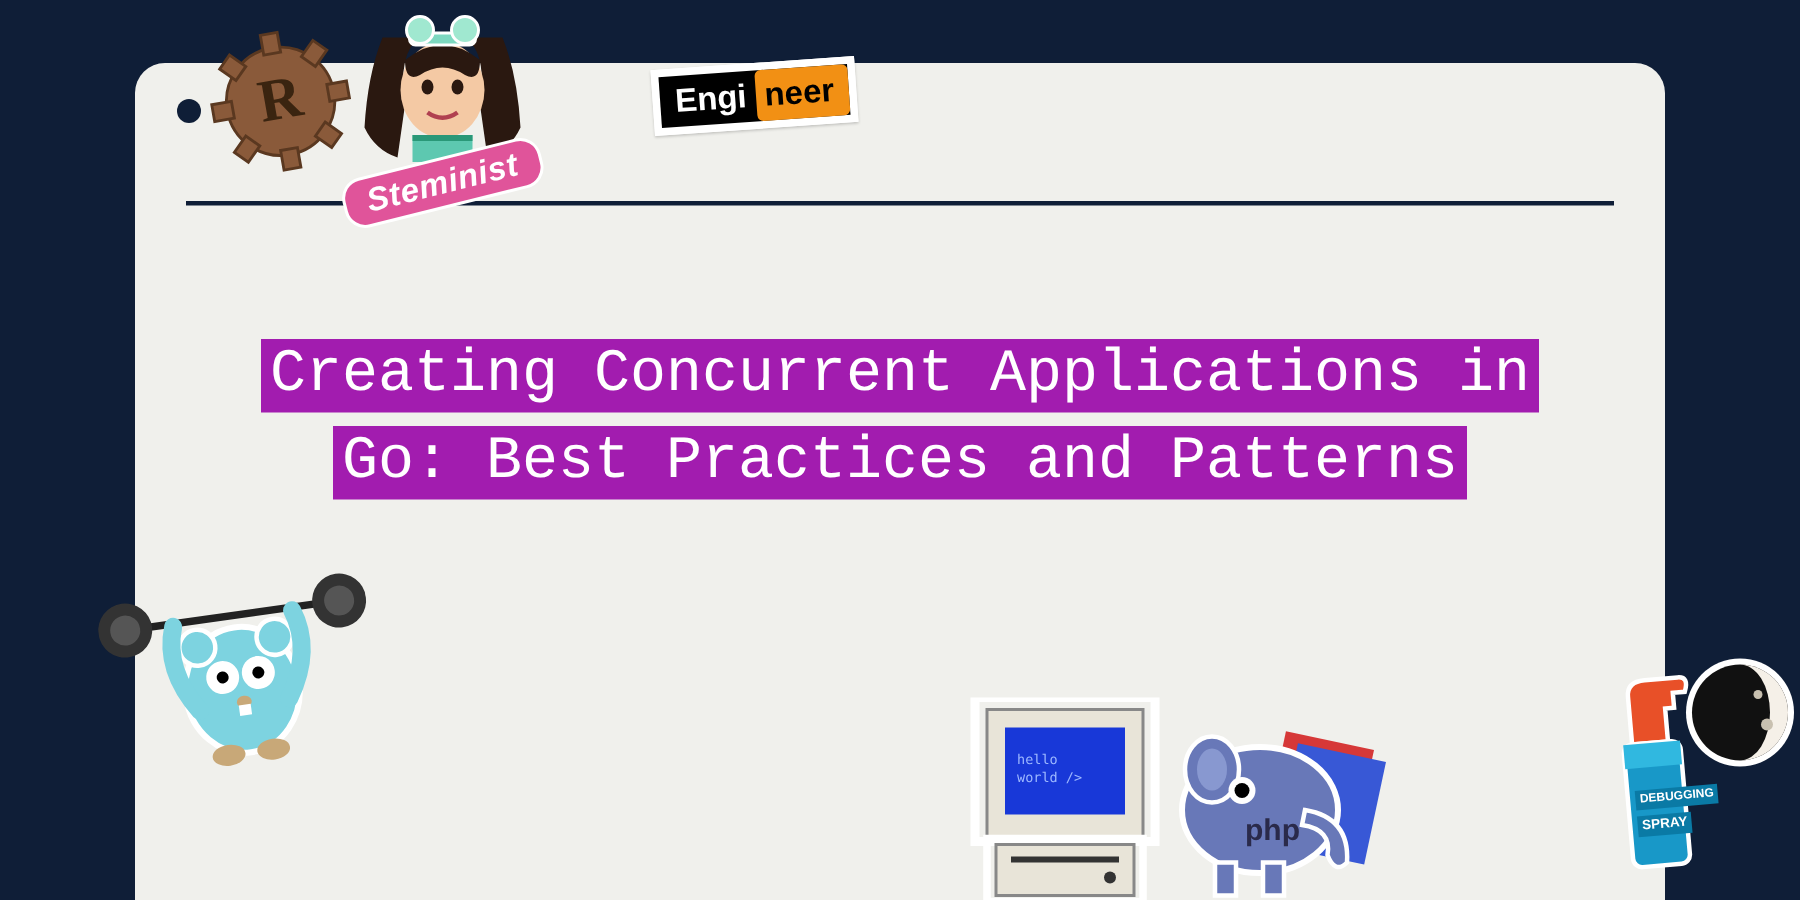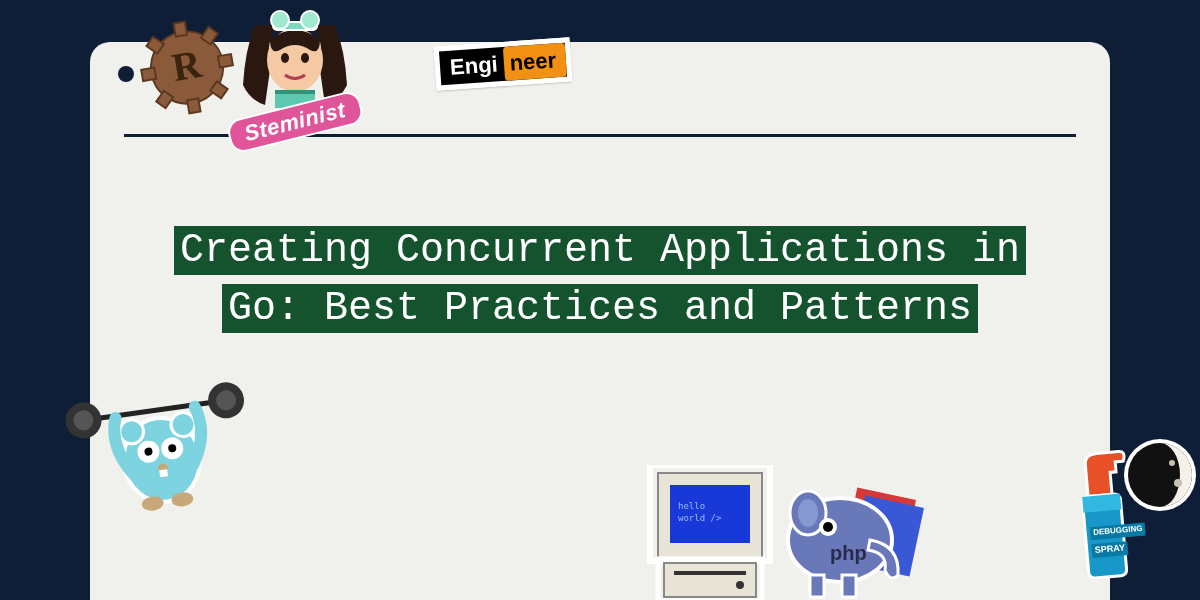--- a/index.html
+++ b/index.html
@@ -41,21 +41,21 @@
     .title-wrap {
       position: absolute;
       top: 180px;
       left: 0;
       right: 0;
       text-align: center;
       padding: 0 80px;
     }
     .title-line {
       display: inline;
-      background: #14532d;
+      background: #a21caf;
       color: #fff;
       font-size: 40px;
       line-height: 1.45;
       padding: 2px 6px;
       font-family: 'Courier New', monospace;
       box-decoration-break: clone;
       margin-top: 28px;
       -webkit-box-decoration-break: clone;
     }
     .sticker {

